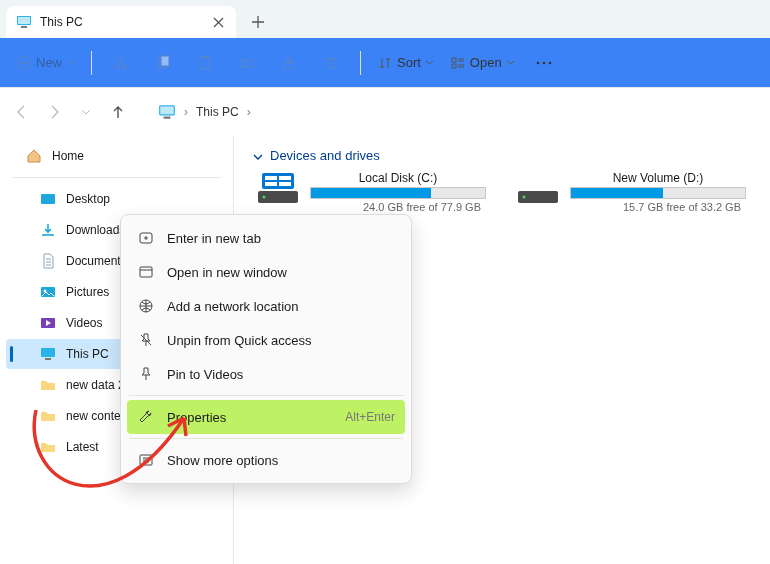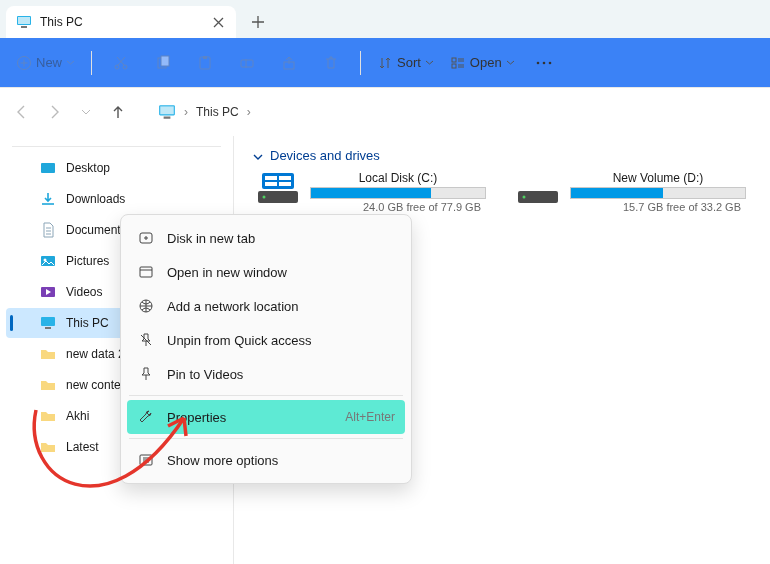--- a/index.html
+++ b/index.html
@@ -46,21 +46,21 @@
 .drive-ico svg { width: 44px; height: 36px; }
 .drive-info { flex: 1; }
 .drive-name { font-size: 12px; }
 .bar { height: 12px; background: #e8e8e8; border: 1px solid #c8c8c8; margin: 2px 0; position: relative; }
 .bar-fill { position: absolute; left: 0; top: 0; bottom: 0; background: #0099e6; }
 .drive-free { font-size: 11px; color: #666; margin-left: 48px; }
 
 
 .ctx { position: absolute; left: 120px; top: 214px; width: 292px; background: #fafafa; border: 1px solid #dcdcdc; border-radius: 8px; box-shadow: 0 8px 20px rgba(0,0,0,.15); padding: 6px; z-index: 50; }
 .ctx-item { height: 34px; display: flex; align-items: center; padding: 0 10px; gap: 12px; font-size: 13px; border-radius: 4px; cursor: pointer; }
-.ctx-item.hov { background: #5eead4; }
+.ctx-item.hov { background: #bef264; }
 .ctx-ico { width: 18px; height: 18px; display: flex; align-items: center; justify-content: center; color: #444; }
 .ctx-label { flex: 1; }
 .ctx-accel { font-size: 12px; color: #777; }
 .ctx-hr { border: none; border-top: 1px solid #e3e3e3; margin: 4px 2px; }
 
 
 svg { display: block; }
 
 
 .annot { position: absolute; left: 16px; top: 380px; z-index: 60; pointer-events: none; }
@@ -203,20 +203,28 @@
       </span>
     <span class="sep-c">›</span>
     <span class="crumb">This PC</span>
     <span class="sep-c">›</span>
   </div>
 </div>
 
 <div class="content">
 
   <div class="sidebar">
+    <div class="sb-item">
+      <span>
+          <svg width="16" height="16" viewBox="0 0 16 16">
+            <path d="M2 8 L8 2 L14 8 V14 H2 Z" fill="#f5c484" stroke="#c79247"></path>
+          </svg>
+        </span>
+      <span>Home</span>
+    </div>
     <hr class="sb-hr">
     <div class="sb-item indent">
       <span>
           <svg width="16" height="16" viewBox="0 0 16 16">
             <rect x="1" y="3" width="14" height="10" rx="1" fill="#1fa7db"></rect>
           </svg>
         </span>
       <span>Desktop</span>
     </div>
     <div class="sb-item indent">
@@ -273,28 +281,20 @@
         </span>
       <span>new data 23</span>
     </div>
     <div class="sb-item indent">
       <span>
           <svg width="16" height="16" viewBox="0 0 16 16">
             <path d="M1 4 h5 l2 2 h7 v7 h-14 z" fill="#f9d87f"></path>
           </svg>
         </span>
       <span>new content 1-11-23</span>
-    </div>
-    <div class="sb-item indent">
-      <span>
-          <svg width="16" height="16" viewBox="0 0 16 16">
-            <path d="M1 4 h5 l2 2 h7 v7 h-14 z" fill="#f9d87f"></path>
-          </svg>
-        </span>
-      <span>Akhi</span>
     </div>
     <div class="sb-item indent">
       <span>
           <svg width="16" height="16" viewBox="0 0 16 16">
             <path d="M1 4 h5 l2 2 h7 v7 h-14 z" fill="#f9d87f"></path>
           </svg>
         </span>
       <span>Latest</span>
     </div>
   </div>
@@ -347,21 +347,21 @@
 </div>
 
 <div class="ctx">
   <div class="ctx-item">
     <span class="ctx-ico">
         <svg width="16" height="16" viewBox="0 0 16 16">
           <rect x="2" y="3" width="12" height="10" rx="2" stroke="#444" fill="none"></rect>
           <path d="M6 8 h4 M8 6 v4" stroke="#444"></path>
         </svg>
       </span>
-    <span class="ctx-label">Disk in new tab</span>
+    <span class="ctx-label">Enter in new tab</span>
   </div>
   <div class="ctx-item">
     <span class="ctx-ico">
         <svg width="16" height="16" viewBox="0 0 16 16">
           <rect x="2" y="3" width="12" height="10" rx="1" stroke="#444" fill="none"></rect>
           <path d="M2 6 h12" stroke="#444"></path>
         </svg>
       </span>
     <span class="ctx-label">Open in new window</span>
   </div>

